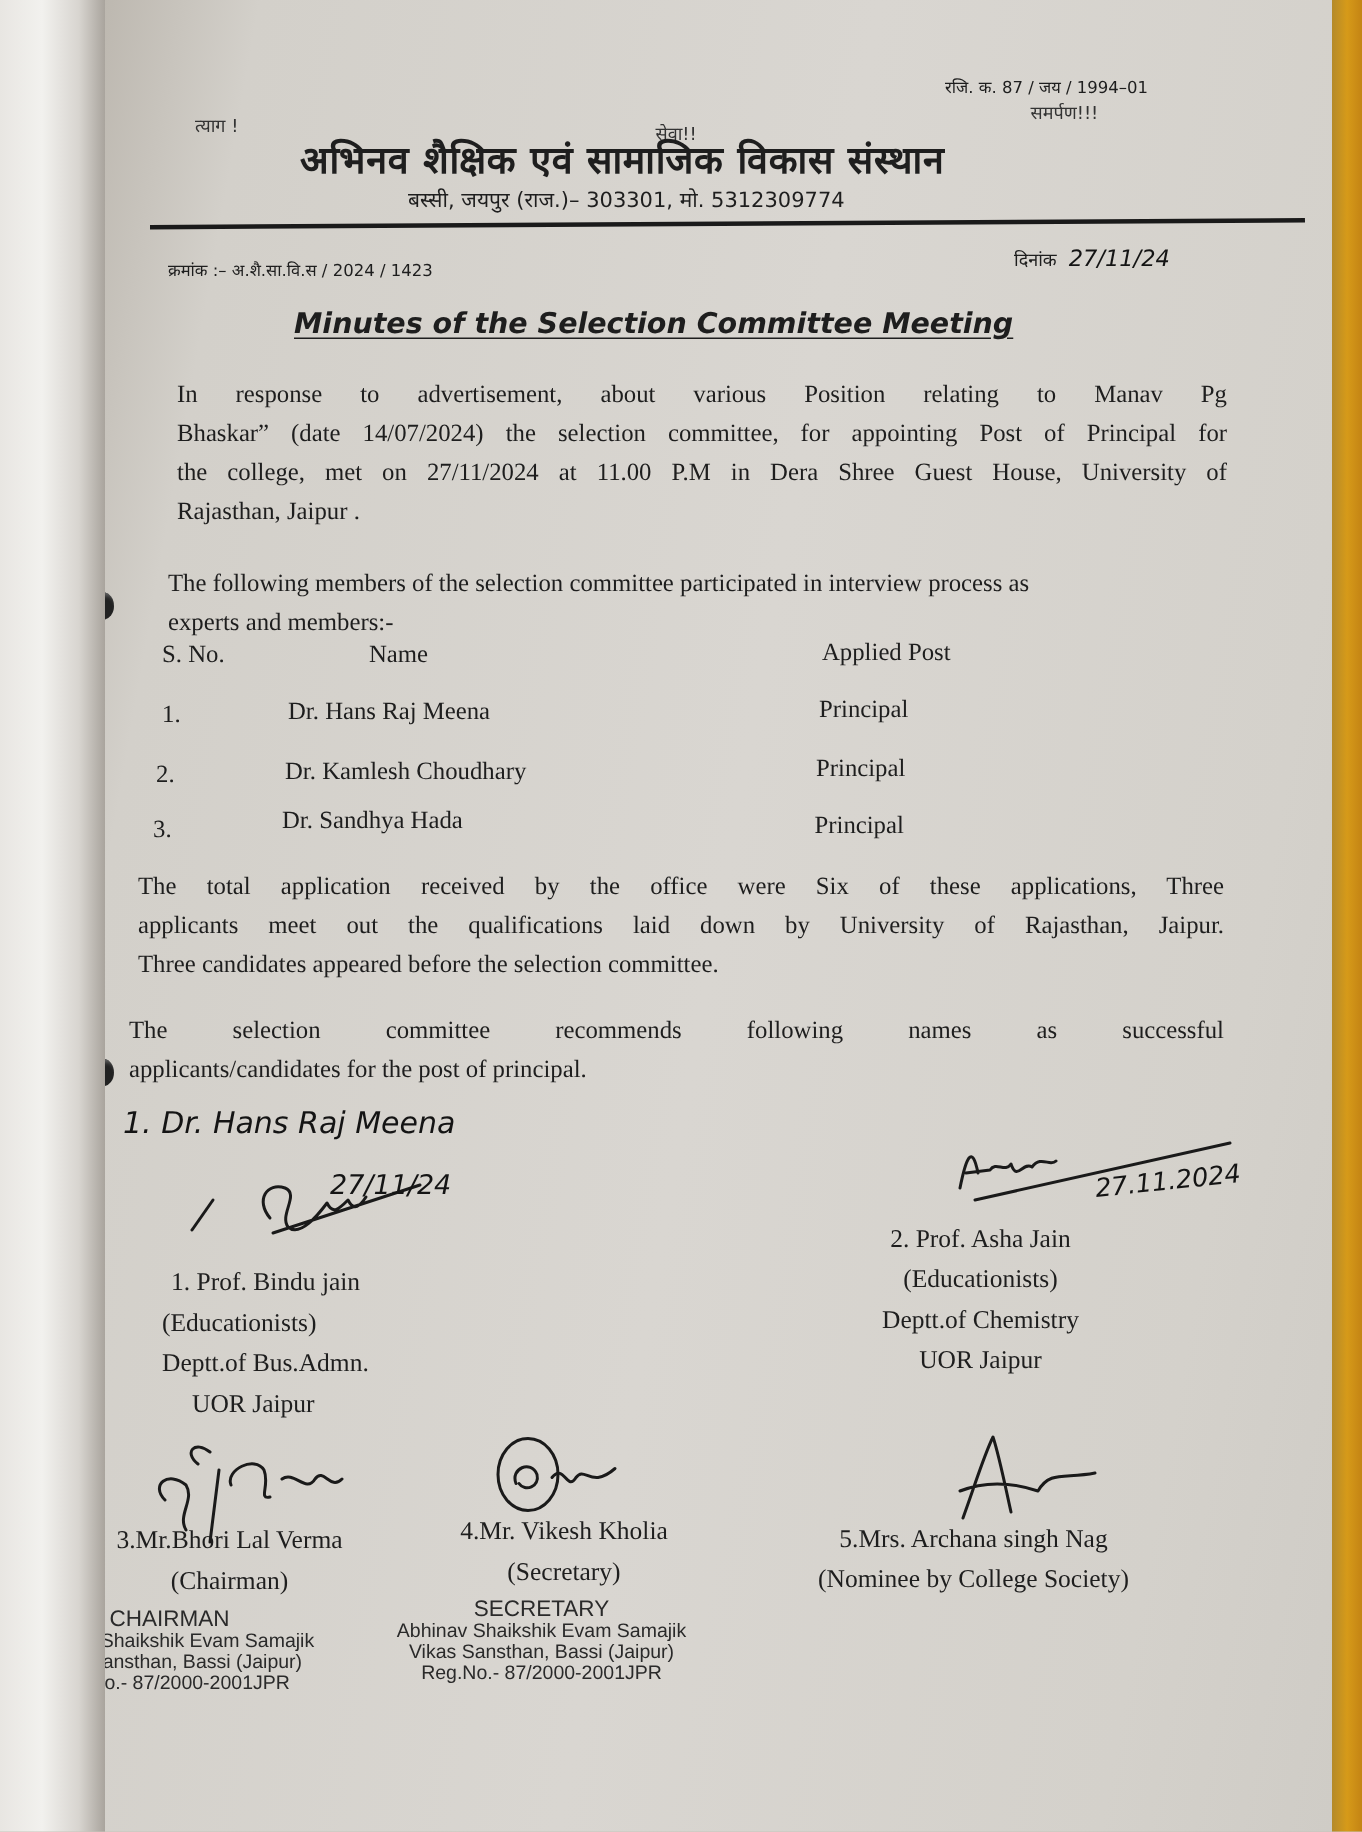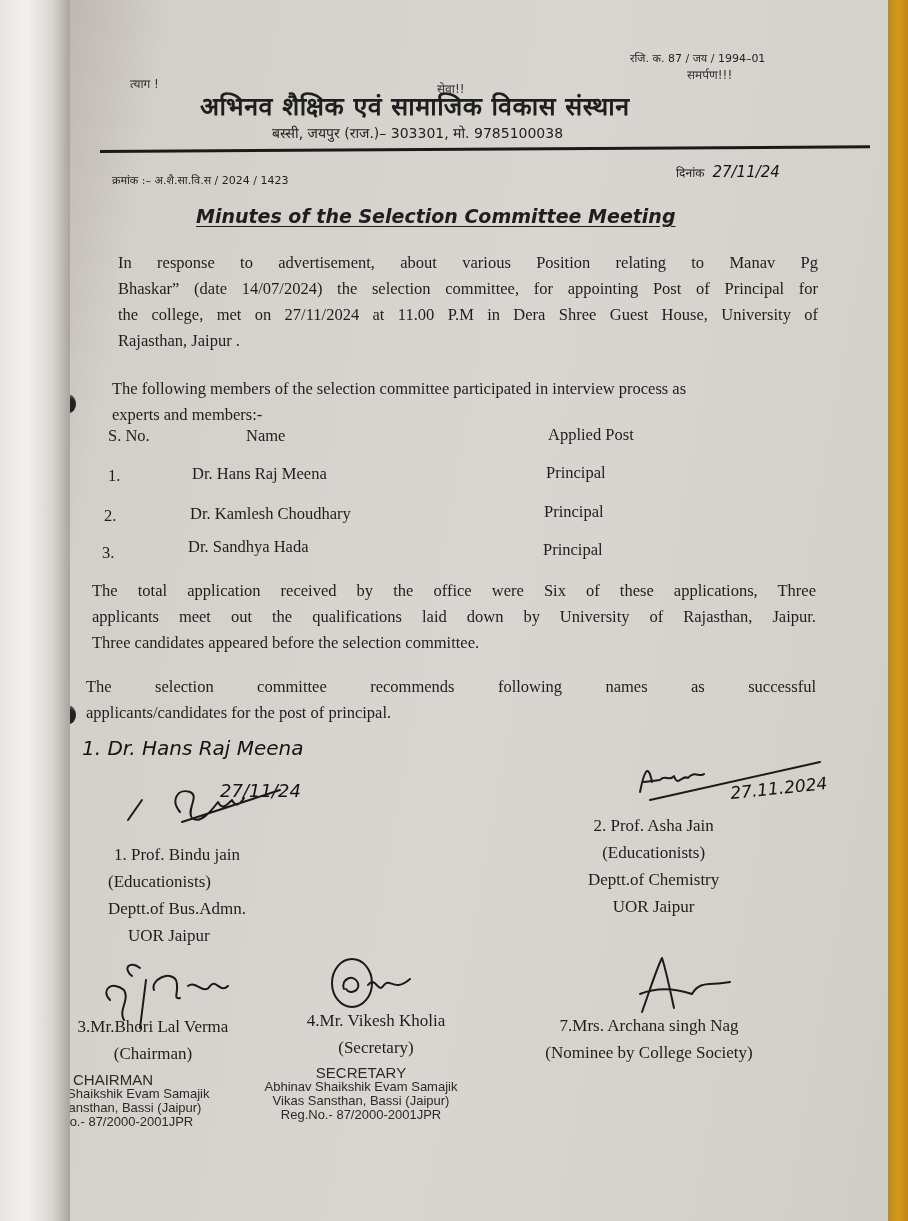--- a/index.html
+++ b/index.html
@@ -61,21 +61,21 @@
 <div class="page">
   <div class="hole" style="left:-8px; top:395px;"></div>
   <div class="hole" style="left:-8px; top:706px;"></div>
 
   <div>
     <div class="abs deva slogan" style="left:60px; top:75px;">त्याग !</div>
     <div class="abs deva slogan" style="left:367px; top:80px;">सेवा!!</div>
     <div class="abs deva reg" style="left:560px; top:50px;">रजि. क. 87 / जय / 1994–01</div>
     <div class="abs deva slogan" style="left:617px; top:66px;">समर्पण!!!</div>
     <div class="abs deva org-title" style="left:130px; top:88px;">अभिनव शैक्षिक एवं सामाजिक विकास संस्थान</div>
-    <div class="abs deva org-addr" style="left:202px; top:123px;">बस्सी, जयपुर (राज.)– 303301, मो. 9785100038</div>
+    <div class="abs deva org-addr" style="left:202px; top:123px;">बस्सी, जयपुर (राज.)– 303301, मो. 5312309774</div>
     <div class="header-rule"></div>
     <div class="abs deva ref" style="left:42px; top:172px;">क्रमांक :– अ.शै.सा.वि.स / 2024 / 1423</div>
     <div class="abs" style="left:606px; top:163px;">
       <span class="deva date-label">दिनांक</span>
       <span class="handwriting" style="font-size:15px; margin-left:4px;">27/11/24</span>
     </div>
   </div>
 
   <div class="abs title" style="left:126px; top:205px;font-style:italic;">Minutes of the Selection Committee Meeting</div>
 
@@ -184,17 +184,17 @@
       <div>Vikas Sansthan, Bassi (Jaipur)</div>
       <div>Reg.No.- 87/2000-2001JPR</div>
     </div>
   </div>
 
   <div>
     <svg class="scribble" style="left:560px; top:950px;" width="110" height="70">
       <path d="M12 62 C20 40 26 20 32 8 C36 20 40 40 44 58 M10 44 C30 36 50 40 62 44 C70 30 80 36 100 32"></path>
     </svg>
     <div class="abs" style="left:444px; top:1012px; width:270px; text-align:center;">
-      <div class="sig-text">7.Mrs. Archana singh Nag</div>
+      <div class="sig-text">5.Mrs. Archana singh Nag</div>
       <div class="sig-text">(Nominee by College Society)</div>
     </div>
   </div>
 </div>
 
 </body></html>

